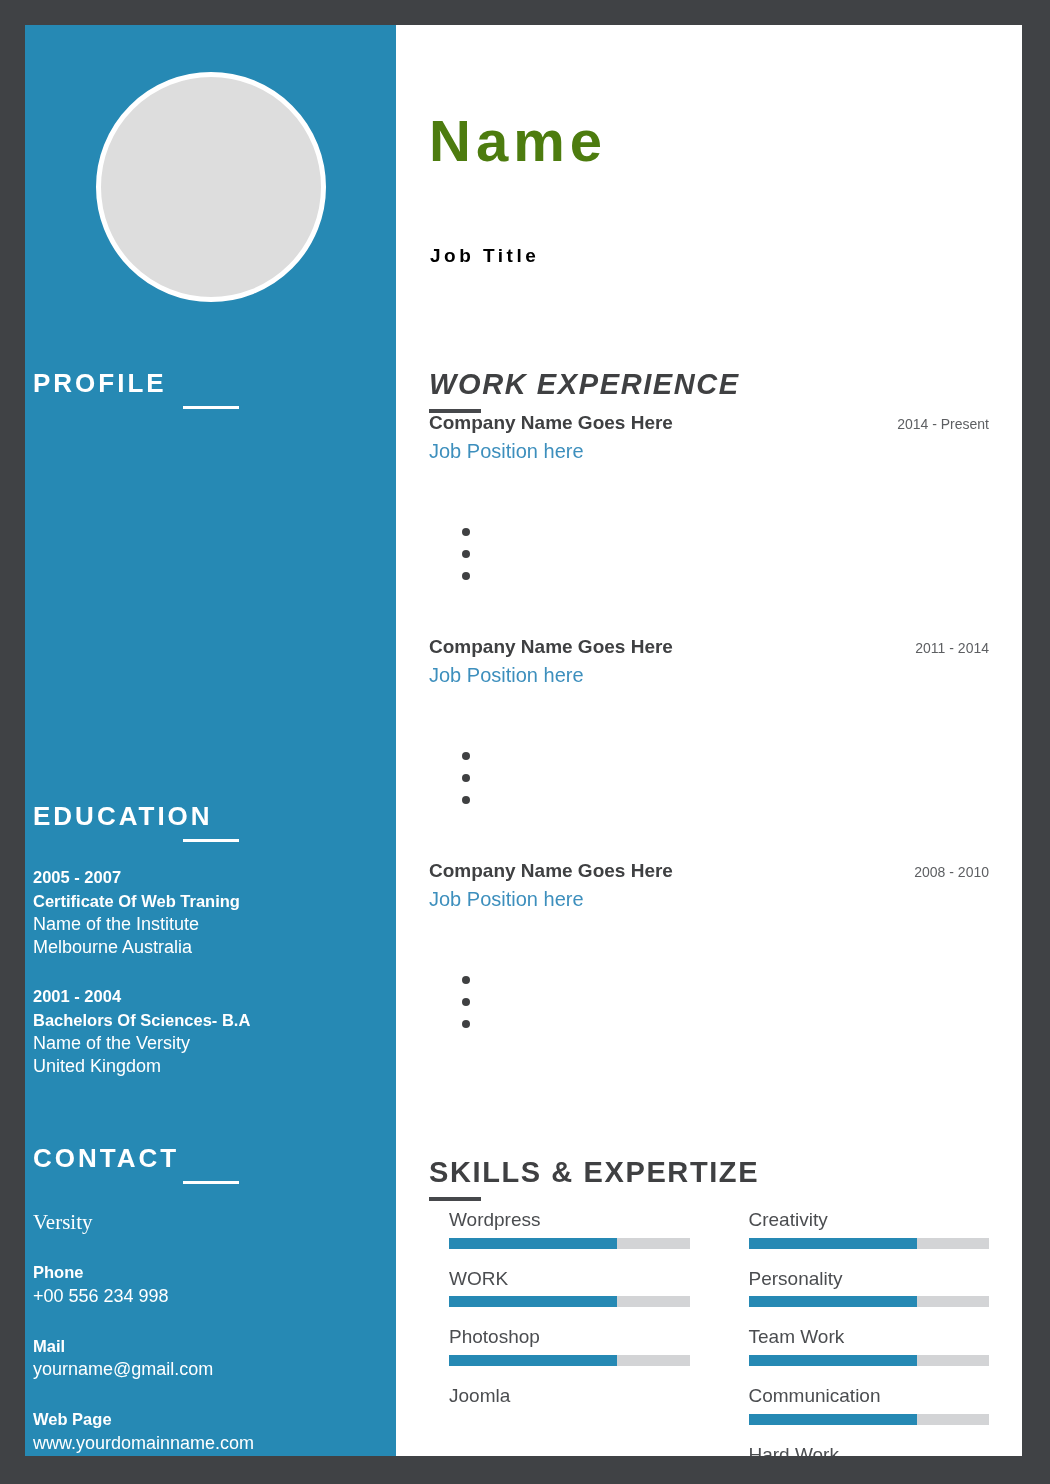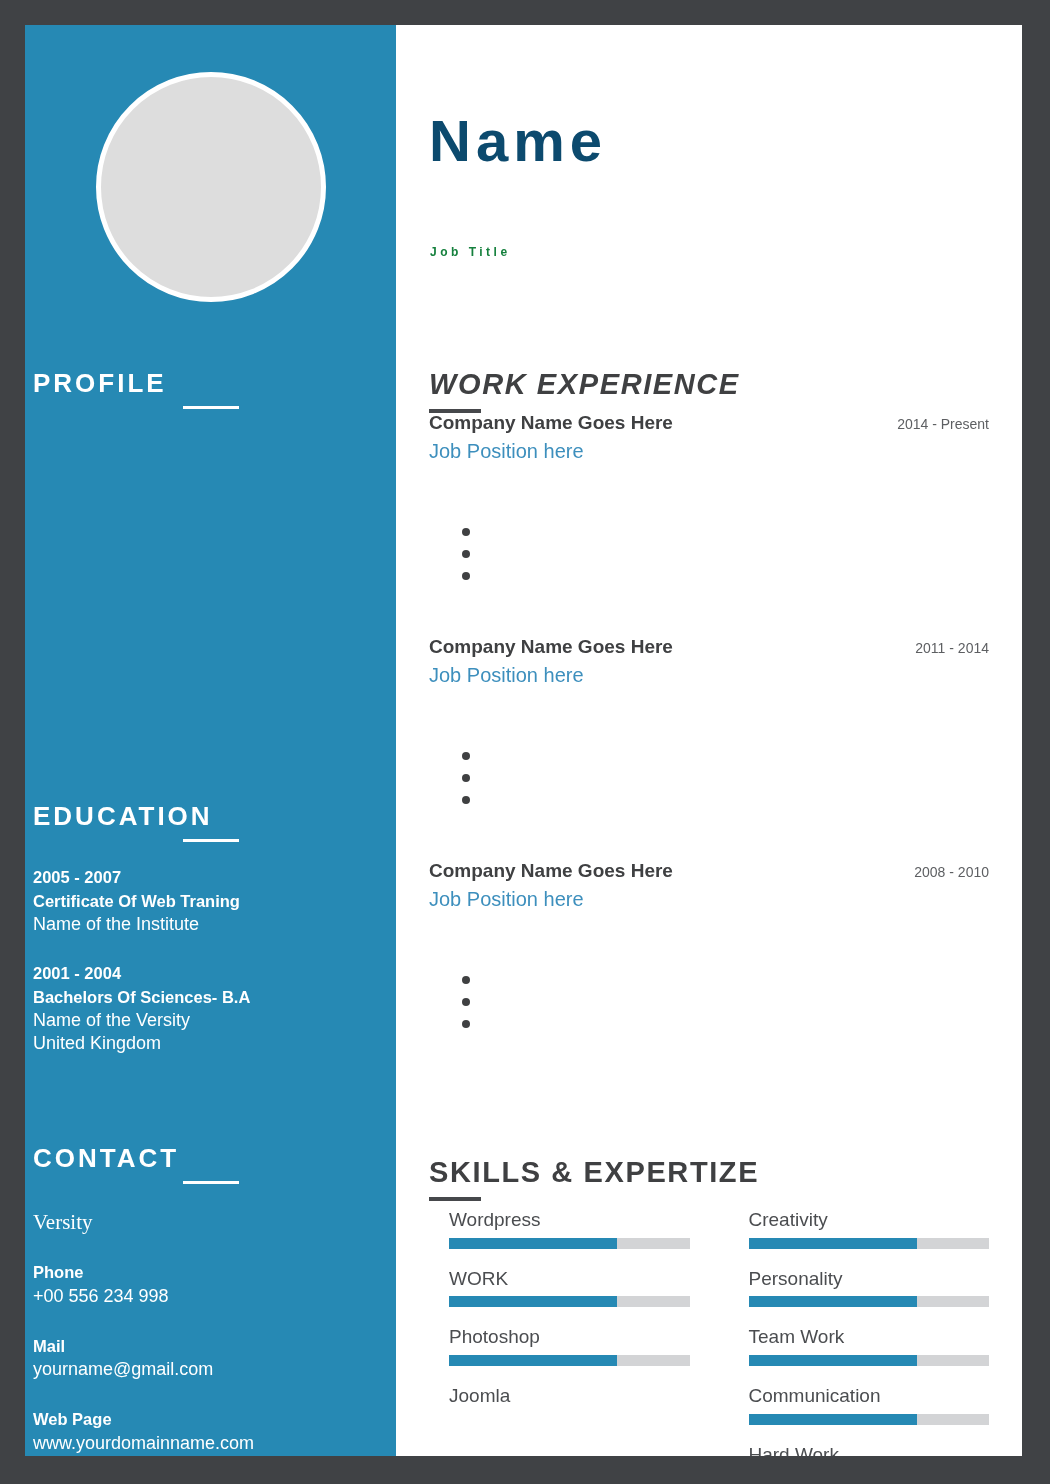--- a/index.html
+++ b/index.html
@@ -126,31 +126,31 @@
     box-sizing: border-box;
   }
 
   .name {
     position: absolute;
     left: 33px;
     top: 87px;
     font-size: 58px;
     font-weight: bold;
     letter-spacing: 5px;
-    color: #0c4a6e;
+    color: #4d7c0f;
     margin: 0;
     line-height: 1;
   }
   .job-title {
     position: absolute;
     left: 34px;
     top: 220px;
-    font-size: 12px;
+    font-size: 19px;
     letter-spacing: 3.5px;
-    color: #15803d;
+    color: #000000;
     font-weight: bold;
     margin: 0;
   }
 
   .main-heading-wrap {
     position: absolute;
     left: 33px;
   }
   .main-heading {
     font-size: 29px;
@@ -274,20 +274,21 @@
     </section>
 
     <section class="side-section" style="top:778px;">
       <h2 class="side-heading">EDUCATION</h2>
       <div class="side-rule"></div>
 
       <div class="edu-block">
         <div class="edu-years">2005 - 2007</div>
         <div class="edu-degree">Certificate Of Web Traning</div>
         <div class="edu-line">Name of the Institute</div>
+        <div class="edu-line">Melbourne Australia</div>
       </div>
 
       <div class="edu-block">
         <div class="edu-years">2001 - 2004</div>
         <div class="edu-degree">Bachelors Of Sciences- B.A</div>
         <div class="edu-line">Name of the Versity</div>
         <div class="edu-line">United Kingdom</div>
       </div>
     </section>
 

